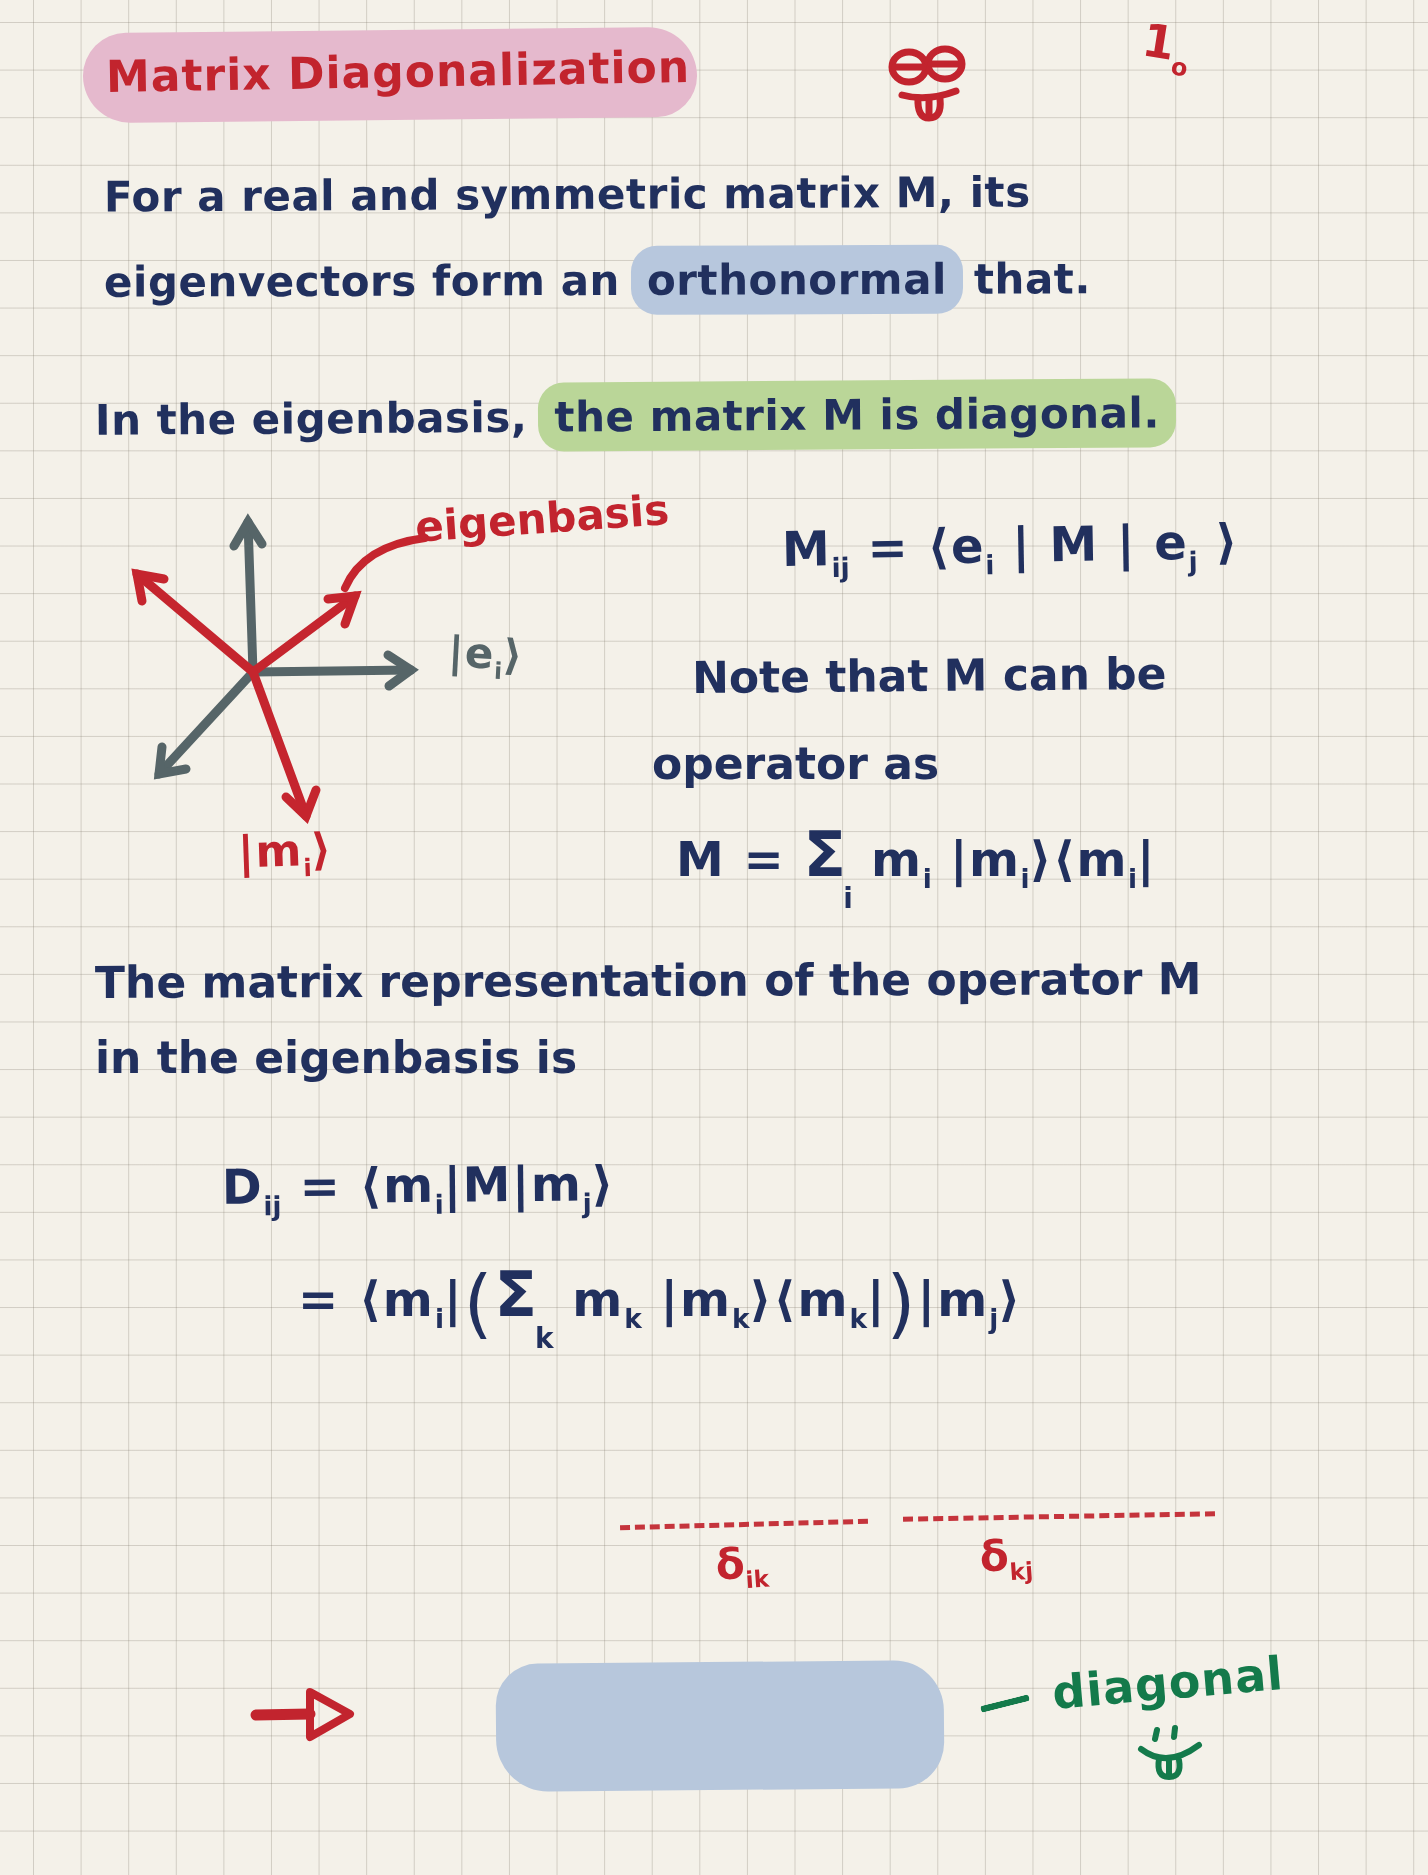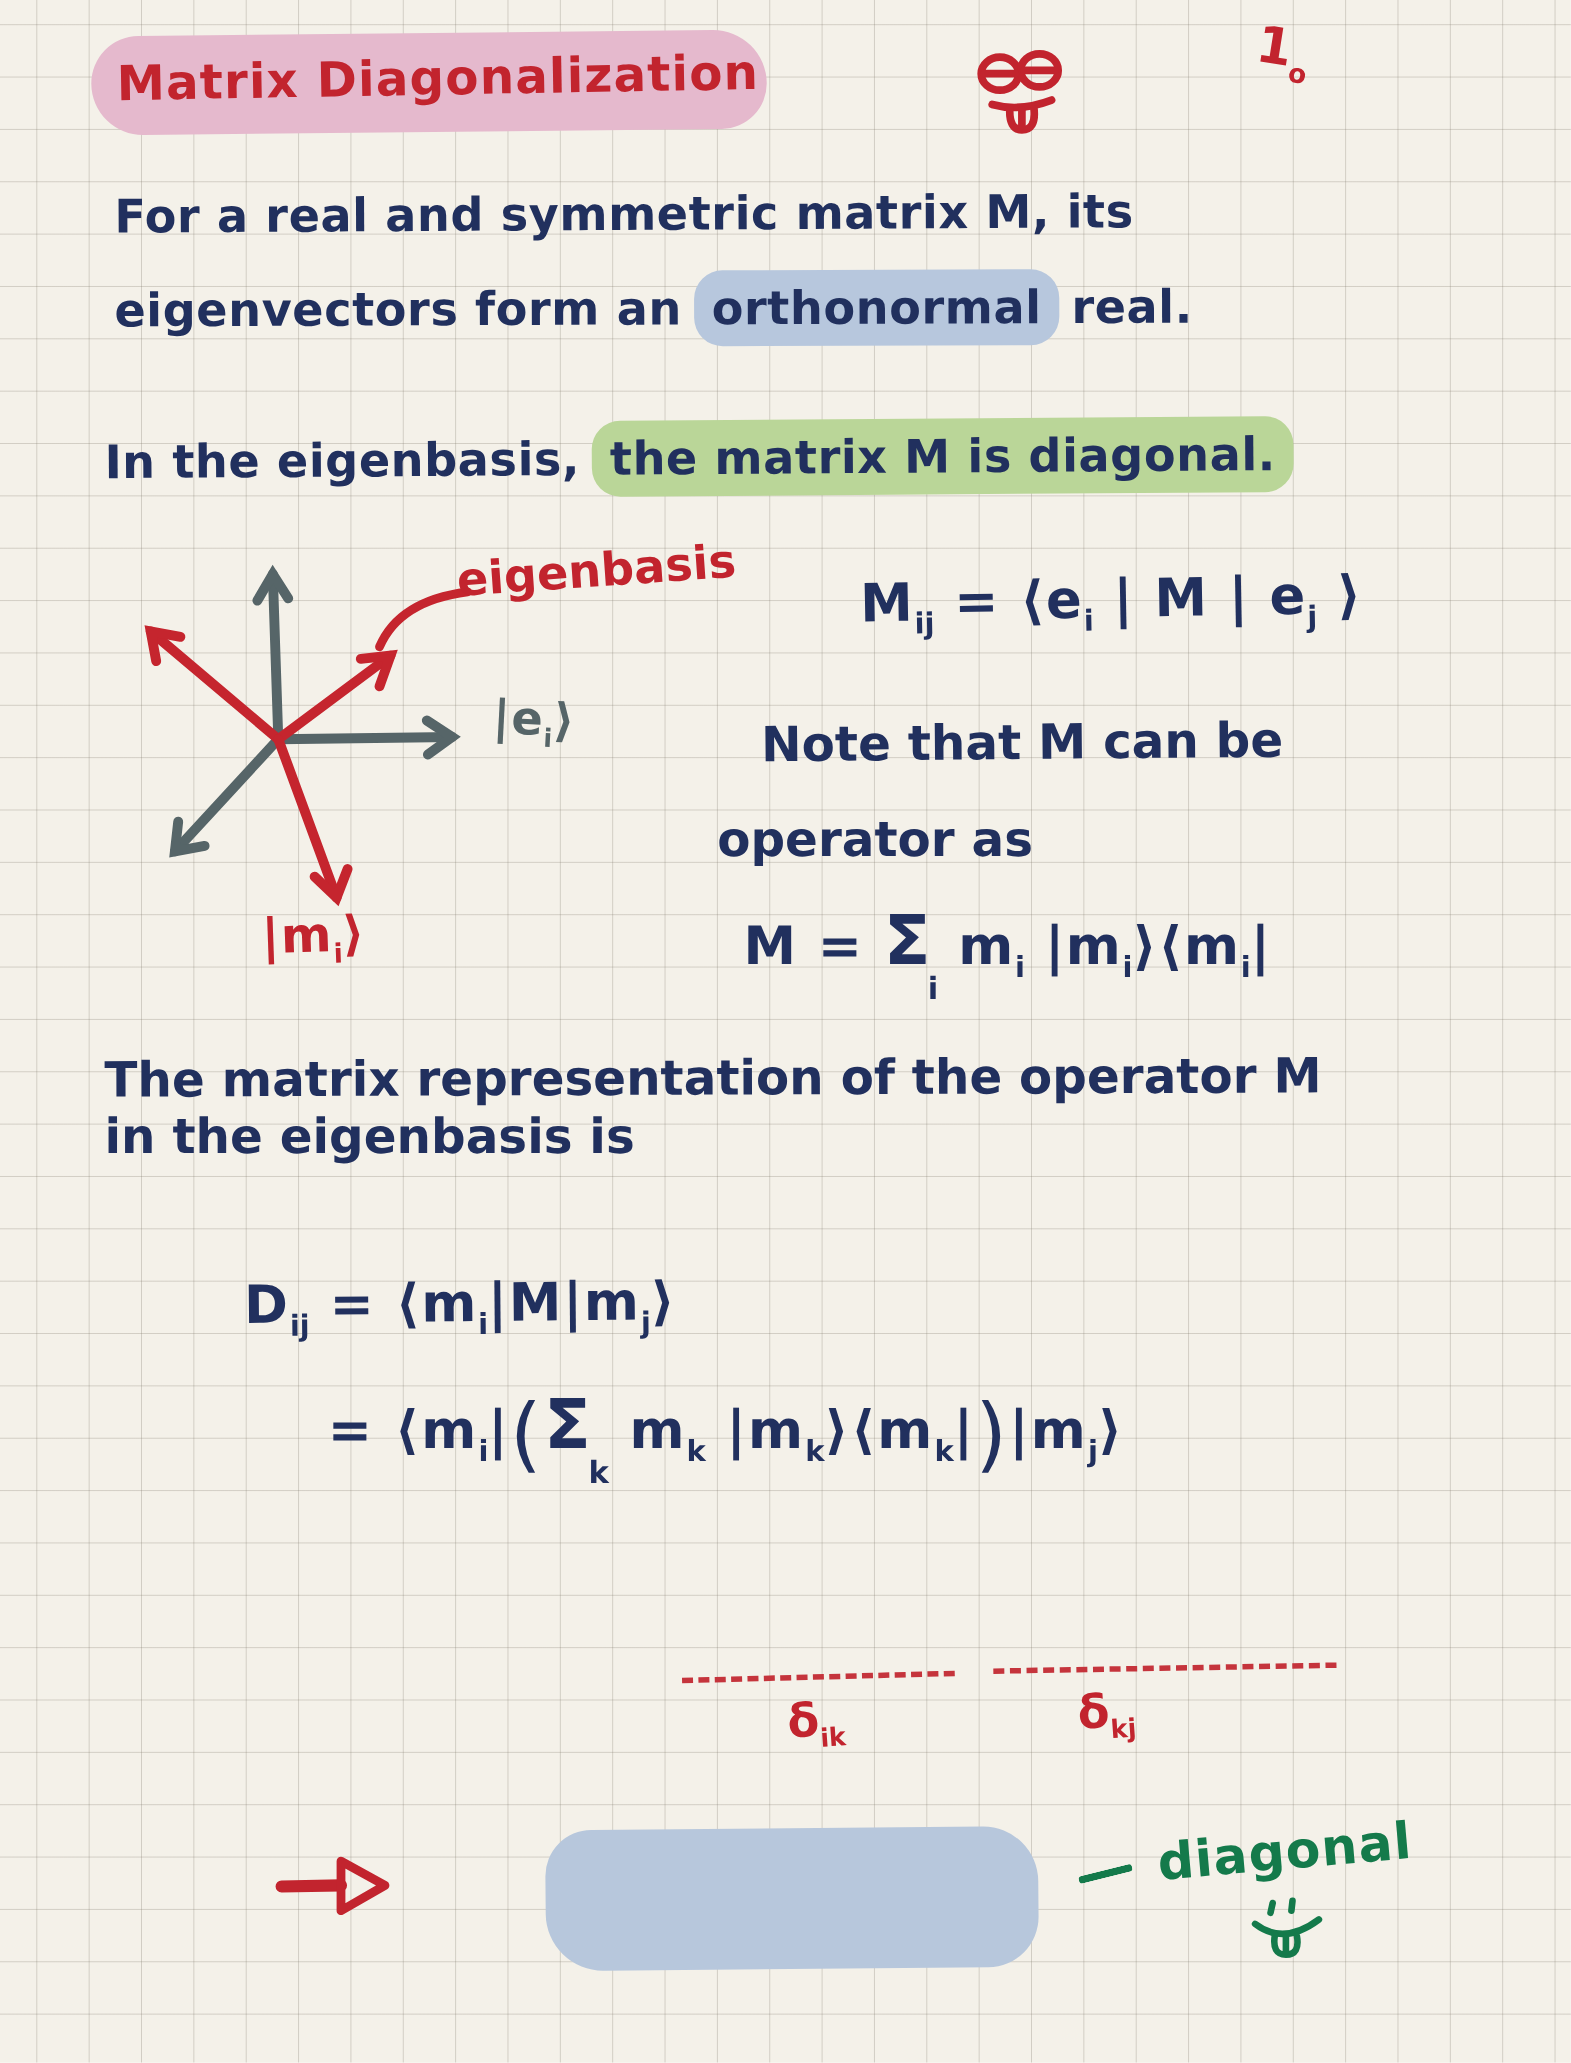--- a/index.html
+++ b/index.html
@@ -44,21 +44,21 @@
   .msub{font-size:0.55em;vertical-align:-0.45em;letter-spacing:0;}
   .munder{font-size:0.58em;vertical-align:-1.15em;margin-left:-0.15em;letter-spacing:0;}
   .msigma{font-size:1.3em;}
   .mbig{font-size:1.55em;font-weight:normal;vertical-align:-0.18em;}
 
   .eq-mij{left:782px;top:520px;transform:rotate(-1deg);}
   .note1{left:692px;top:650px;font-size:44px;transform:rotate(-0.5deg);}
   .note2{left:652px;top:738px;font-size:44px;}
   .eq-msum{left:676px;top:822px;}
   .rep1{left:95px;top:955px;font-size:44px;transform:rotate(-0.2deg);}
-  .rep2{left:95px;top:1008px;font-size:44px;}
+  .rep2{left:95px;top:1032px;font-size:44px;}
   .eq-d1{left:222px;top:1160px;transform:rotate(-0.5deg);}
   .eq-d2{left:298px;top:1262px;letter-spacing:2px;}
   .eq-d3{left:248px;top:1438px;letter-spacing:3px;}
 
   .dash-underline{border-top:5px dashed #c5343c;height:0;}
   .du1{left:620px;top:1522px;width:248px;transform:rotate(-1.5deg);}
   .du2{left:903px;top:1514px;width:312px;transform:rotate(-1deg);}
   .delta{font-size:42px;letter-spacing:0;}
   .dik{left:716px;top:1542px;transform:rotate(-4deg);}
   .dkj{left:980px;top:1534px;transform:rotate(-4deg);}
@@ -93,21 +93,21 @@
       <line x1="49" y1="22" x2="77" y2="22"></line>
       <path d="M 20 53 Q 45 60 74 49"></path>
       <path d="M 36 56 q -1 20 11 20 q 13 0 11 -19"></path>
       <line x1="47" y1="58" x2="47" y2="72"></line>
     </g>
   </svg>
 
   <div class="abs pgnum ink red"><span>1</span><span class="dot">o</span></div>
 
   <div class="abs intro ink navy l1">For a real and symmetric matrix M, its</div>
-  <div class="abs intro ink navy l2"><span>eigenvectors form an</span> <span class="hl-pill hl-blue">orthonormal</span> <span>real.</span></div>
+  <div class="abs intro ink navy l2"><span>eigenvectors form an</span> <span class="hl-pill hl-blue">orthonormal</span> <span>that.</span></div>
   <div class="abs intro ink navy l3"><span>In the eigenbasis,</span> <span class="hl-pill hl-green">the matrix M is diagonal.</span></div>
 
   <svg class="abs diagram-svg" width="480" height="430" viewBox="0 0 480 430">
     <g stroke="#566568" stroke-width="9" fill="none" stroke-linecap="round">
       <line x1="158" y1="204" x2="153" y2="54"></line>
       <polyline points="139,78 153,54 167,76"></polyline>
       <line x1="158" y1="204" x2="316" y2="202"></line>
       <polyline points="293,187 316,202 294,218"></polyline>
       <line x1="158" y1="204" x2="64" y2="306"></line>
       <polyline points="67,279 64,306 91,301"></polyline>

